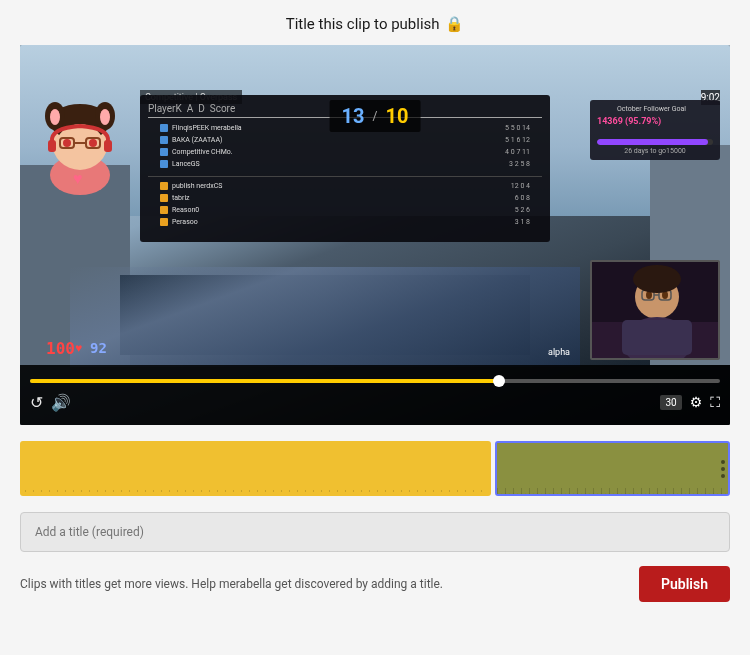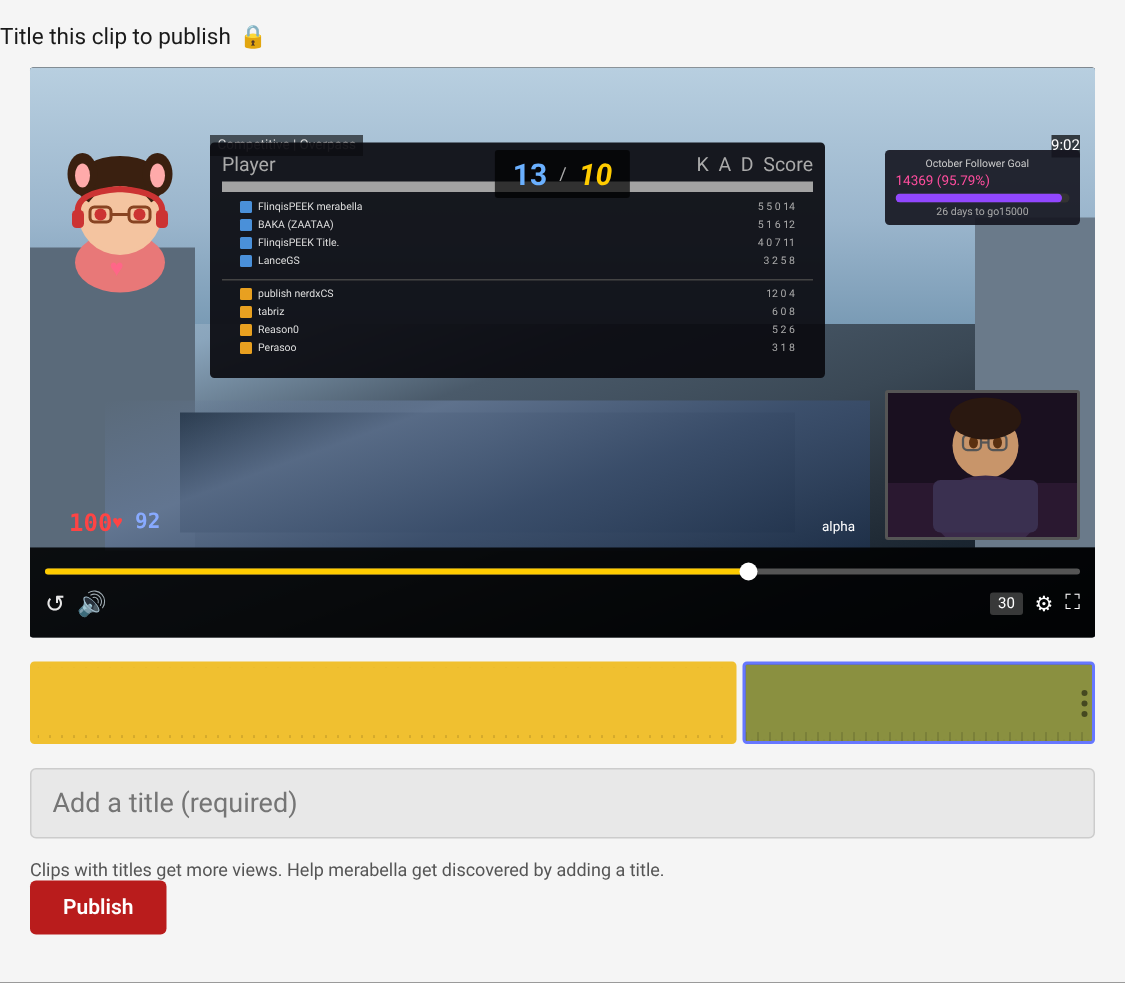--- a/index.html
+++ b/index.html
@@ -21,21 +21,21 @@
       height: 655px;
       display: flex;
       flex-direction: column;
       align-items: center;
       background: #f5f5f5;
     }
 
     .header {
       width: 100%;
       padding: 14px 0 12px;
-      text-align: left;
+      text-align: center;
       background: #f5f5f5;
     }
 
     .header-title {
       font-size: 15px;
       color: #1a1a1a;
       font-weight: 400;
       display: inline-flex;
       align-items: center;
       gap: 6px;
@@ -92,25 +92,25 @@
       background: rgba(10, 10, 15, 0.92);
       border-radius: 3px;
       padding: 8px;
       font-size: 8px;
       color: #ccc;
       z-index: 10;
     }
 
     .scoreboard-header {
       display: flex;
-      justify-content: space-between;
+      justify-content: flex-start;
       color: #aaa;
-      font-size: 13px;
+      font-size: 10px;
       margin-bottom: 4px;
-      border-bottom: 7px solid #a3a3a3;
+      border-bottom: 1px solid #a3a3a3;
       padding-bottom: 3px;
     }
 
     .team-section {
       margin-bottom: 6px;
     }
 
     .team-row {
       display: flex;
       align-items: center;
@@ -194,23 +194,23 @@
 
     .follower-goal-title {
       font-size: 7px;
       color: #ccc;
       margin-bottom: 3px;
       padding-left: 20px;
     }
 
     .follower-goal-count {
       font-size: 9px;
-      font-weight: normal;
+      font-weight: bold;
       color: #ff4d9e;
-      margin-bottom: 3px;
+      margin-bottom: 13px;
     }
 
     .follower-progress-bar {
       width: 100%;
       height: 6px;
       background: #333;
       border-radius: 3px;
       overflow: hidden;
     }
 
@@ -243,21 +243,20 @@
 
     .gs-sep {
       font-size: 12px;
       color: #aaa;
     }
 
     .gs-t {
       font-size: 20px;
       font-weight: bold;
       color: #ffcc00;
-      font-style: italic;
     }
 
     
     .video-controls {
       position: absolute;
       bottom: 0;
       left: 0;
       right: 0;
       height: 60px;
       background: rgba(0, 0, 0, 0.85);
@@ -410,37 +409,36 @@
 
     
     .input-section {
       width: 710px;
       margin-top: 16px;
     }
 
     .title-input {
       width: 100%;
       padding: 12px 14px;
-      font-size: 18px;
+      font-size: 12px;
       color: #a21caf;
       background: #e8e8e8;
       border: 1px solid #ccc;
       border-radius: 4px;
       outline: none;
       font-family: inherit;
     }
 
     
     .bottom-row {
       width: 710px;
       margin-top: 14px;
       display: flex;
-      align-items: flex-start;
+      align-items: center;
       justify-content: space-between;
-      flex-direction: column;
     }
 
     .helper-text {
       font-size: 12px;
       color: #555;
       flex: 1;
     }
 
     .publish-btn {
       background: #b91c1c;
@@ -582,21 +580,21 @@
             <span class="player-name">FlinqisPEEK merabella</span>
             <span class="player-stats">5&nbsp;5&nbsp;0&nbsp;14</span>
           </div>
           <div class="team-row">
             <div class="team-indicator team-ct"></div>
             <span class="player-name">BAKA (ZAATAA)</span>
             <span class="player-stats">5&nbsp;1&nbsp;6&nbsp;12</span>
           </div>
           <div class="team-row">
             <div class="team-indicator team-ct"></div>
-            <span class="player-name">FlinqisPEEK Title.</span>
+            <span class="player-name">Competitive CHMo.</span>
             <span class="player-stats">4&nbsp;0&nbsp;7&nbsp;11</span>
           </div>
           <div class="team-row">
             <div class="team-indicator team-ct"></div>
             <span class="player-name">LanceGS</span>
             <span class="player-stats">3&nbsp;2&nbsp;5&nbsp;8</span>
           </div>
         </div>
         <div style="border-top:1px solid #444; margin: 3px 0;"></div>
         <div class="team-section">

